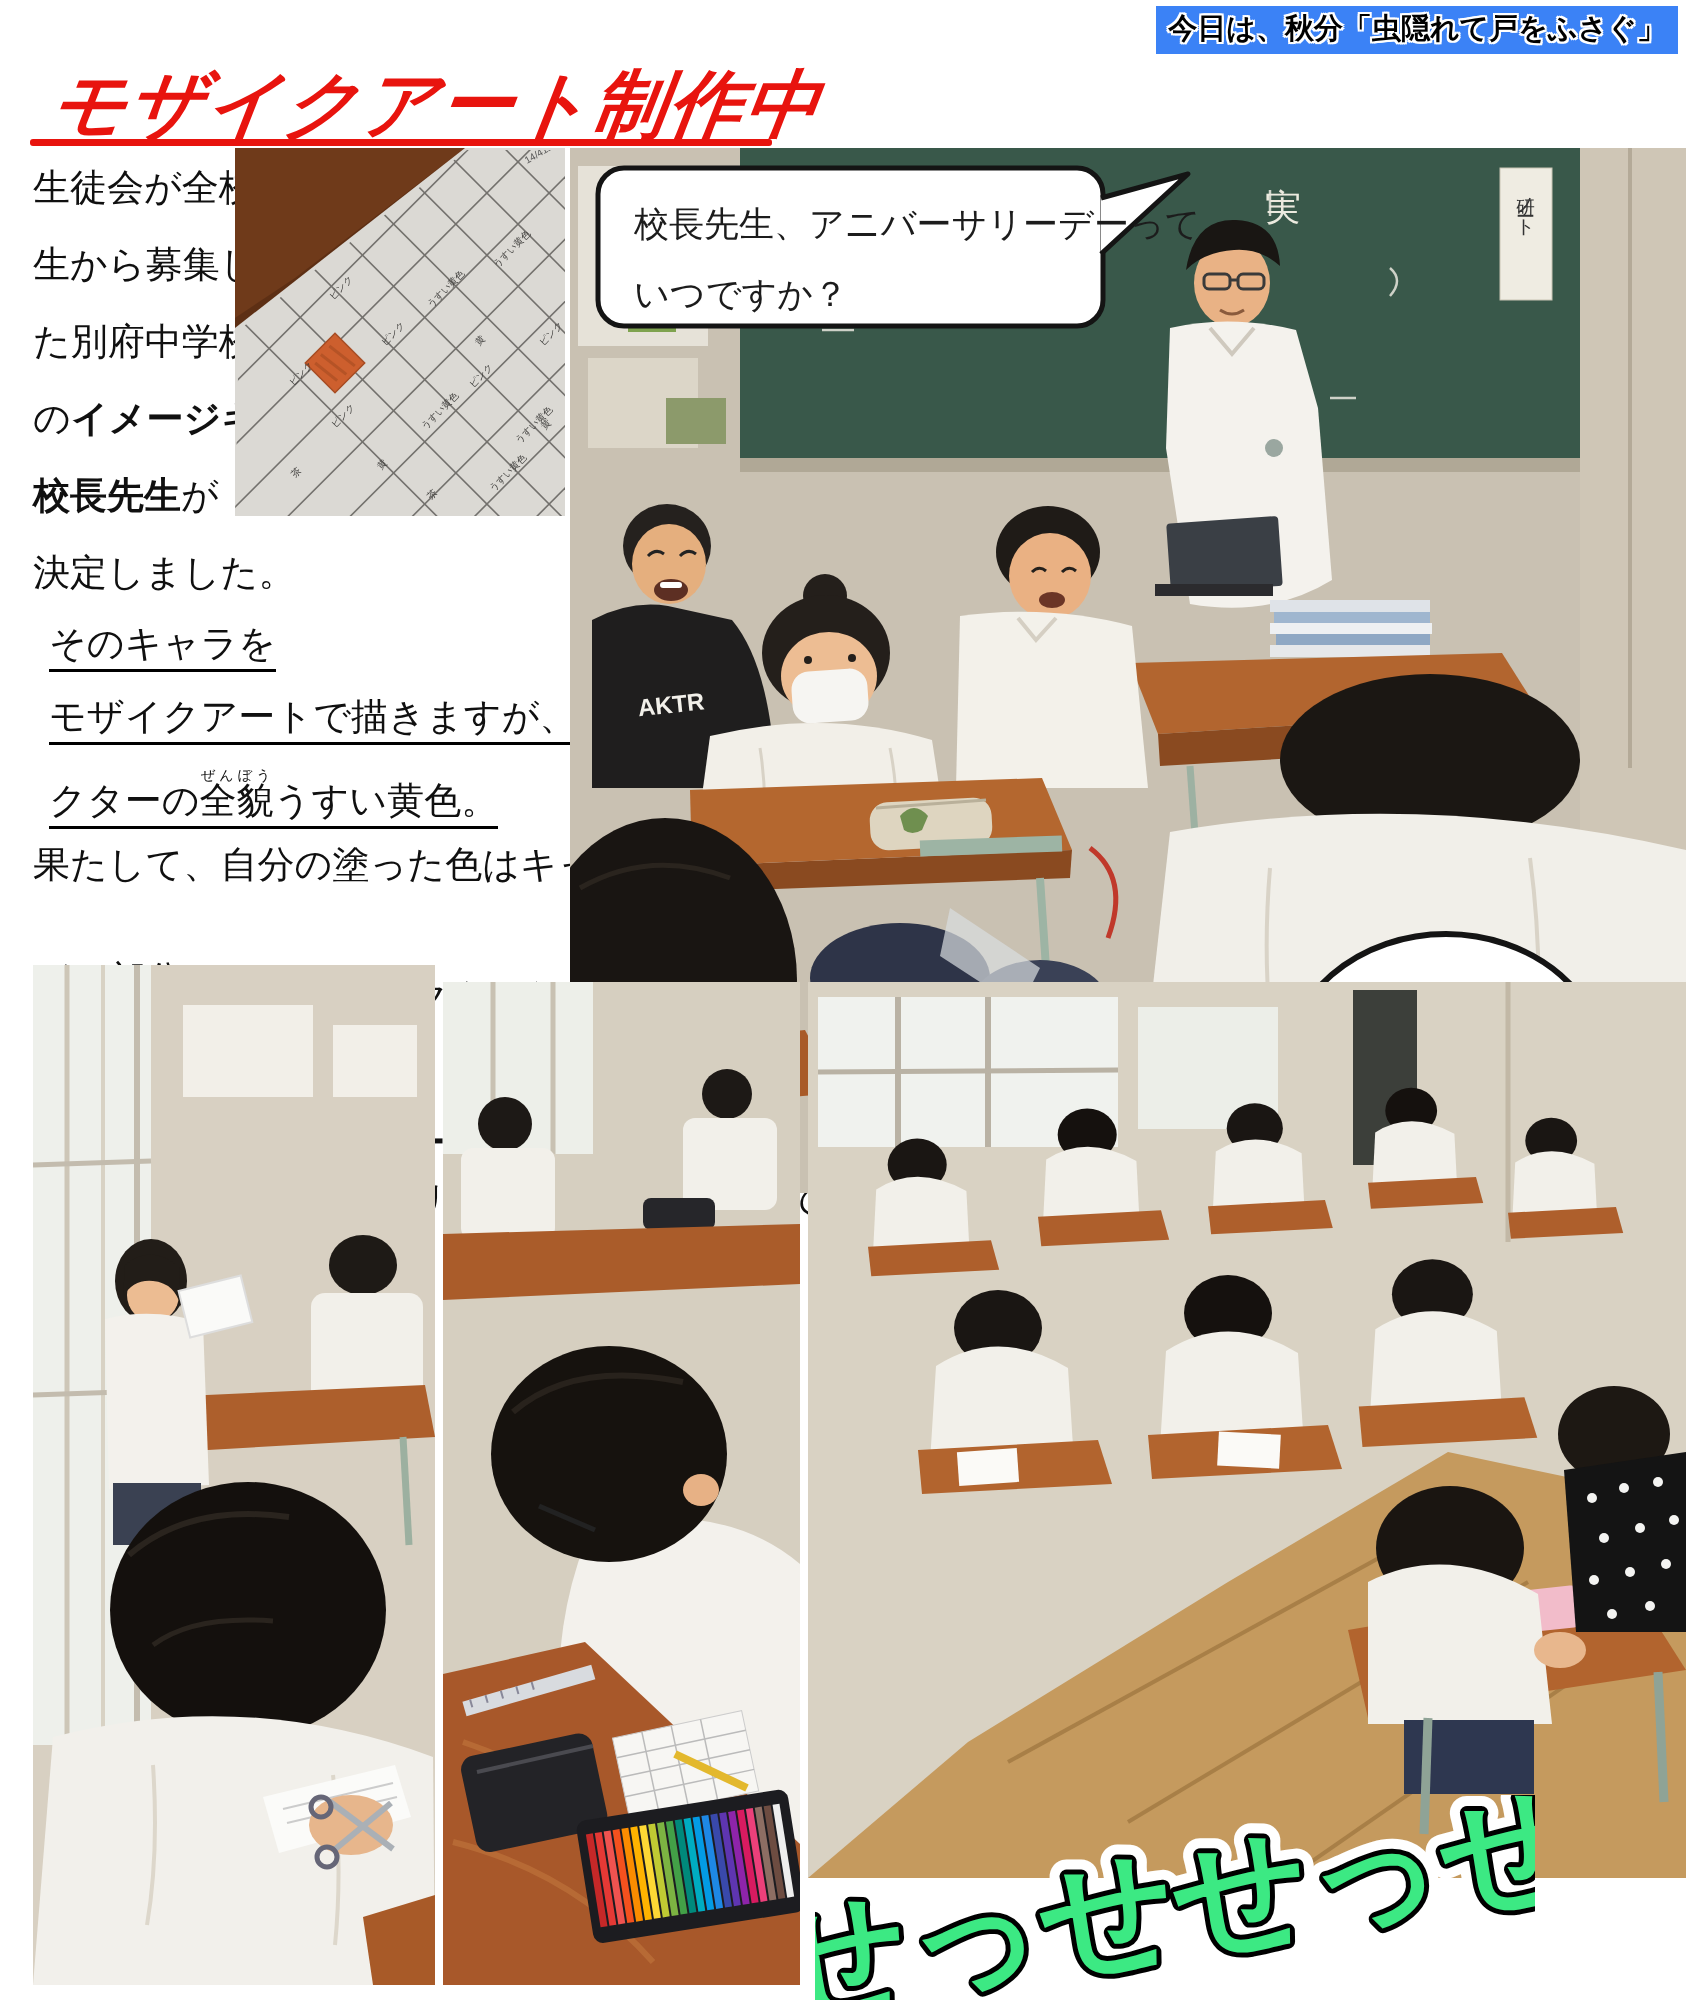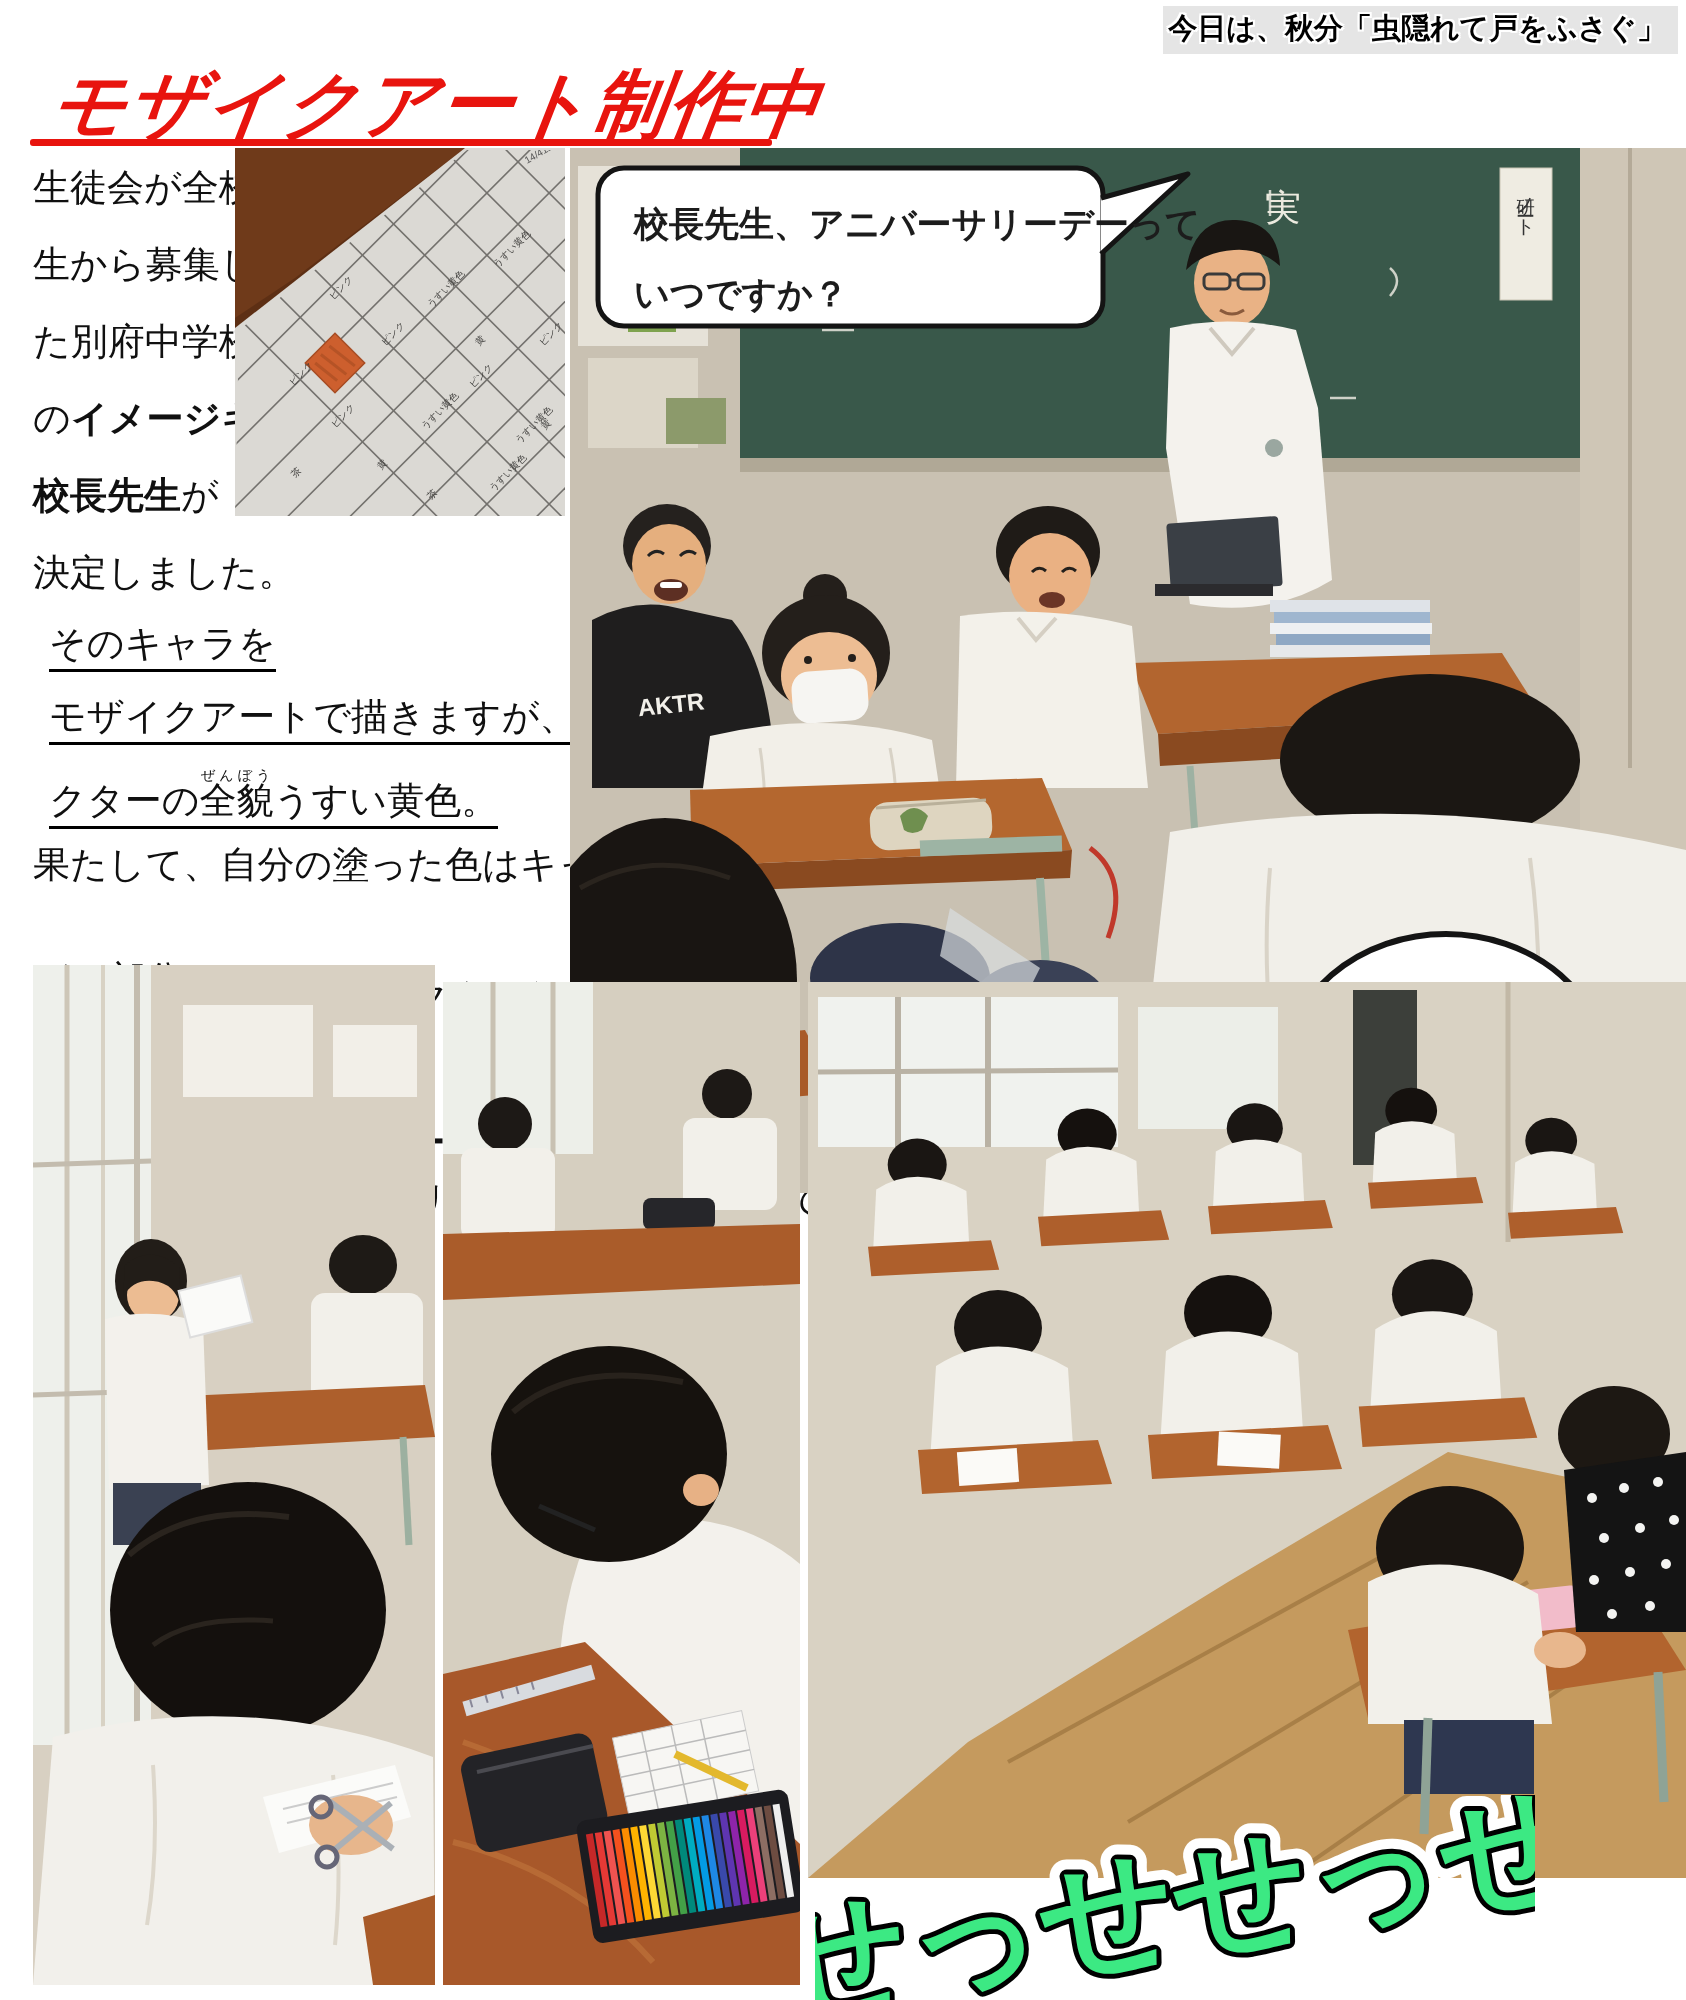--- a/index.html
+++ b/index.html
@@ -3,21 +3,21 @@
 <meta charset="utf-8">
 <style>
   * { margin:0; padding:0; box-sizing:border-box; }
   html,body { background:#ffffff; }
   body {
     position:relative; width:1686px; height:2000px; overflow:hidden;
     font-family:"Liberation Serif", serif; color:#111;
   }
   .banner {
     position:absolute; top:6px; right:8px;
-    background:#e5e5e5; padding:3px 12px 5px 5px;
+    background:#3b82f6; padding:3px 12px 5px 12px;
     font-family:"Liberation Sans", sans-serif; font-weight:bold; font-size:29px; color:#000;
     text-shadow:-2px -2px 0 #fff, 2px -2px 0 #fff, -2px 2px 0 #fff, 2px 2px 0 #fff,
                  0 -2px 0 #fff, 0 2px 0 #fff, -2px 0 0 #fff, 2px 0 0 #fff;
     white-space:nowrap;
     margin-left:38px;
   }
   .page-title {
     position:absolute; left:44px; top:56px;
     font-family:"Liberation Sans", sans-serif; font-weight:bold; font-style:italic;
     font-size:74px; letter-spacing:2px; color:#e8140e; white-space:nowrap;
@@ -242,21 +242,21 @@
 
     <g>
       <polygon points="0,905 235,882 268,945 0,968" fill="#a85a28"></polygon>
       <ellipse cx="95" cy="832" rx="132" ry="162" fill="#191512"></ellipse>
       <path d="M10,740 q70,-40 150,-10" stroke="#2a241e" stroke-width="5" fill="none"></path>
       <path d="M0,962 Q84,930 214,982 L214,1045 L0,1045 Z" fill="#f0eee8"></path>
     </g>
   </svg>
 </div>
 
-<div class="overlay" style="left:588px; top:156px; width:640px; height:185px;font-weight:bold;">
+<div class="overlay" style="left:588px; top:156px; width:640px; height:185px;">
   <svg width="640" height="185" viewBox="0 0 640 185">
     <rect x="10" y="12" width="505" height="158" rx="26" fill="#ffffff" stroke="#141414" stroke-width="5"></rect>
     <path d="M513,42 L600,18 L513,98" fill="#ffffff" stroke="#141414" stroke-width="5" stroke-linejoin="round"></path>
     <text x="46" y="80" font-size="35" fill="#1c1c1c" font-family="Liberation Sans, sans-serif">校長先生、アニバーサリーデーって</text>
     <text x="46" y="150" font-size="35" fill="#1c1c1c" font-family="Liberation Sans, sans-serif">いつですか？</text>
   </svg>
 </div>
 
 <div class="overlay" style="left:1268px; top:922px; width:370px; height:310px;">
   <svg width="370" height="310" viewBox="0 0 370 310">

